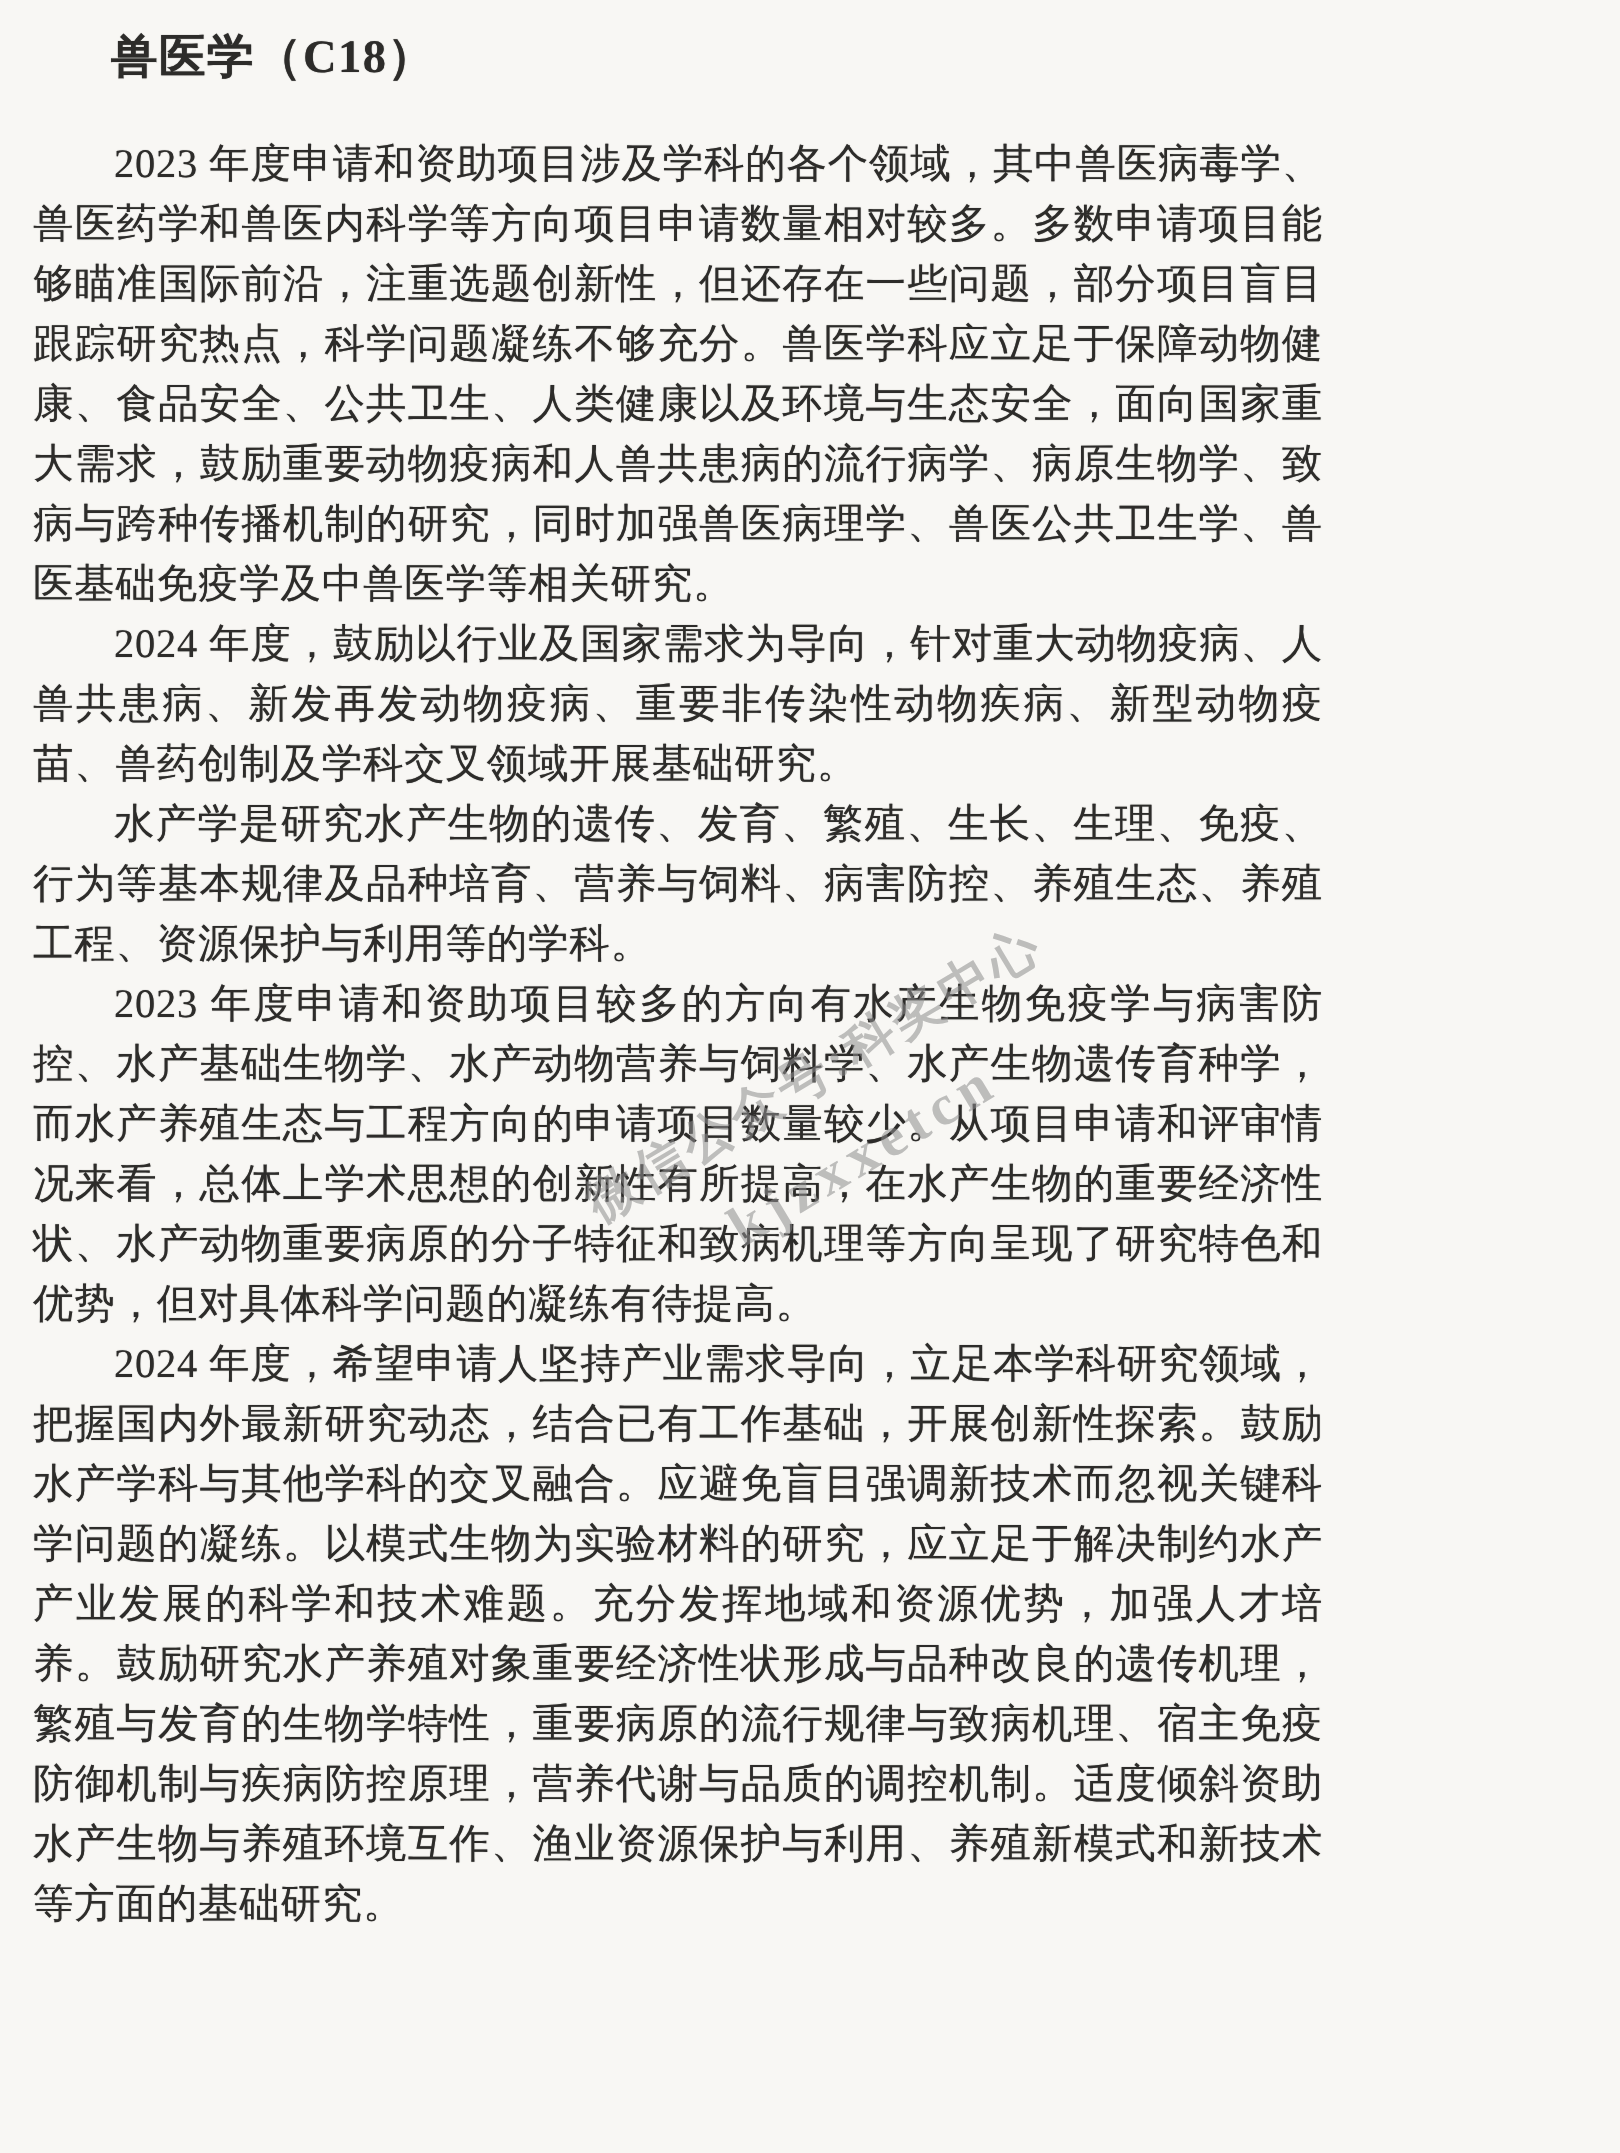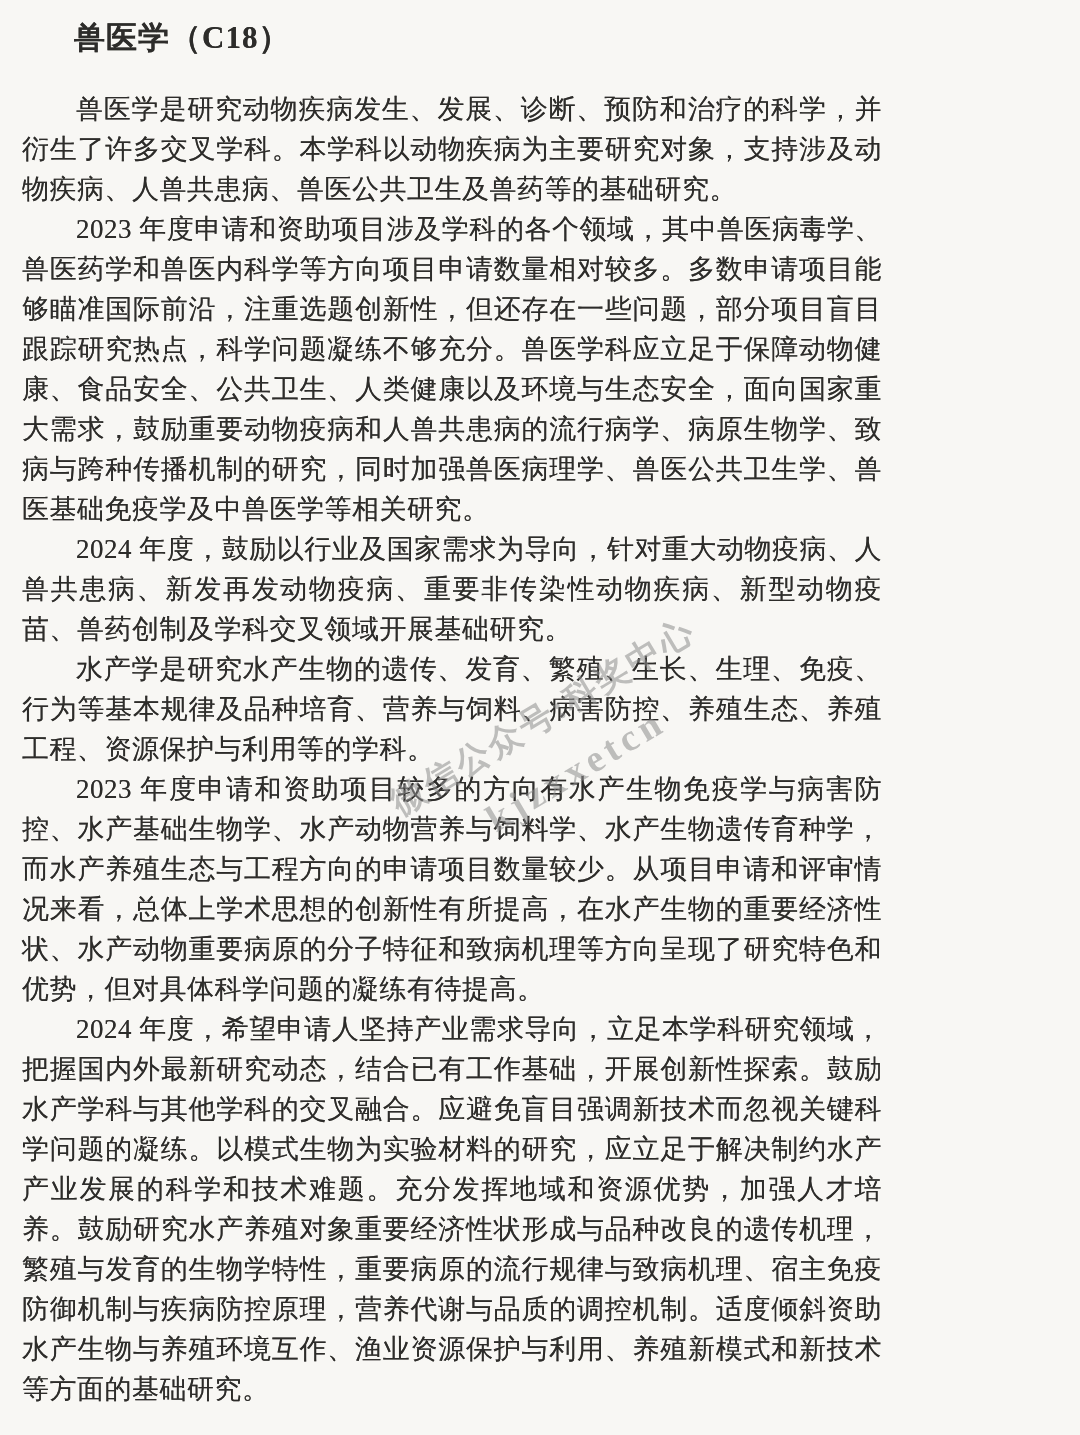--- a/index.html
+++ b/index.html
@@ -69,21 +69,20 @@
     margin-top: 16px;
   }
 </style>
 </head>
 <body>
 
 <div class="page">
 
   <section>
     <h2 class="heading">兽医学（C18）</h2>
-    <p class="body-para">兽医学是研究动物疾病发生、发展、诊断、预防和治疗的科学，并衍生了许多交叉学科。本学科以动物疾病为主要研究对象，支持涉及动物疾病、人兽共患病、兽医公共卫生及兽药等的基础研究。</p>
     <p class="body-para">2023 年度申请和资助项目涉及学科的各个领域，其中兽医病毒学、兽医药学和兽医内科学等方向项目申请数量相对较多。多数申请项目能够瞄准国际前沿，注重选题创新性，但还存在一些问题，部分项目盲目跟踪研究热点，科学问题凝练不够充分。兽医学科应立足于保障动物健康、食品安全、公共卫生、人类健康以及环境与生态安全，面向国家重大需求，鼓励重要动物疫病和人兽共患病的流行病学、病原生物学、致病与跨种传播机制的研究，同时加强兽医病理学、兽医公共卫生学、兽医基础免疫学及中兽医学等相关研究。</p>
     <p class="body-para">2024 年度，鼓励以行业及国家需求为导向，针对重大动物疫病、人兽共患病、新发再发动物疫病、重要非传染性动物疾病、新型动物疫苗、兽药创制及学科交叉领域开展基础研究。</p>
   </section>
 
   <section>
     <p class="body-para">水产学是研究水产生物的遗传、发育、繁殖、生长、生理、免疫、行为等基本规律及品种培育、营养与饲料、病害防控、养殖生态、养殖工程、资源保护与利用等的学科。</p>
     <p class="body-para">2023 年度申请和资助项目较多的方向有水产生物免疫学与病害防控、水产基础生物学、水产动物营养与饲料学、水产生物遗传育种学，而水产养殖生态与工程方向的申请项目数量较少。从项目申请和评审情况来看，总体上学术思想的创新性有所提高，在水产生物的重要经济性状、水产动物重要病原的分子特征和致病机理等方向呈现了研究特色和优势，但对具体科学问题的凝练有待提高。</p>
     <p class="body-para">2024 年度，希望申请人坚持产业需求导向，立足本学科研究领域，把握国内外最新研究动态，结合已有工作基础，开展创新性探索。鼓励水产学科与其他学科的交叉融合。应避免盲目强调新技术而忽视关键科学问题的凝练。以模式生物为实验材料的研究，应立足于解决制约水产产业发展的科学和技术难题。充分发挥地域和资源优势，加强人才培养。鼓励研究水产养殖对象重要经济性状形成与品种改良的遗传机理，繁殖与发育的生物学特性，重要病原的流行规律与致病机理、宿主免疫防御机制与疾病防控原理，营养代谢与品质的调控机制。适度倾斜资助水产生物与养殖环境互作、渔业资源保护与利用、养殖新模式和新技术等方面的基础研究。</p>
   </section>
 

